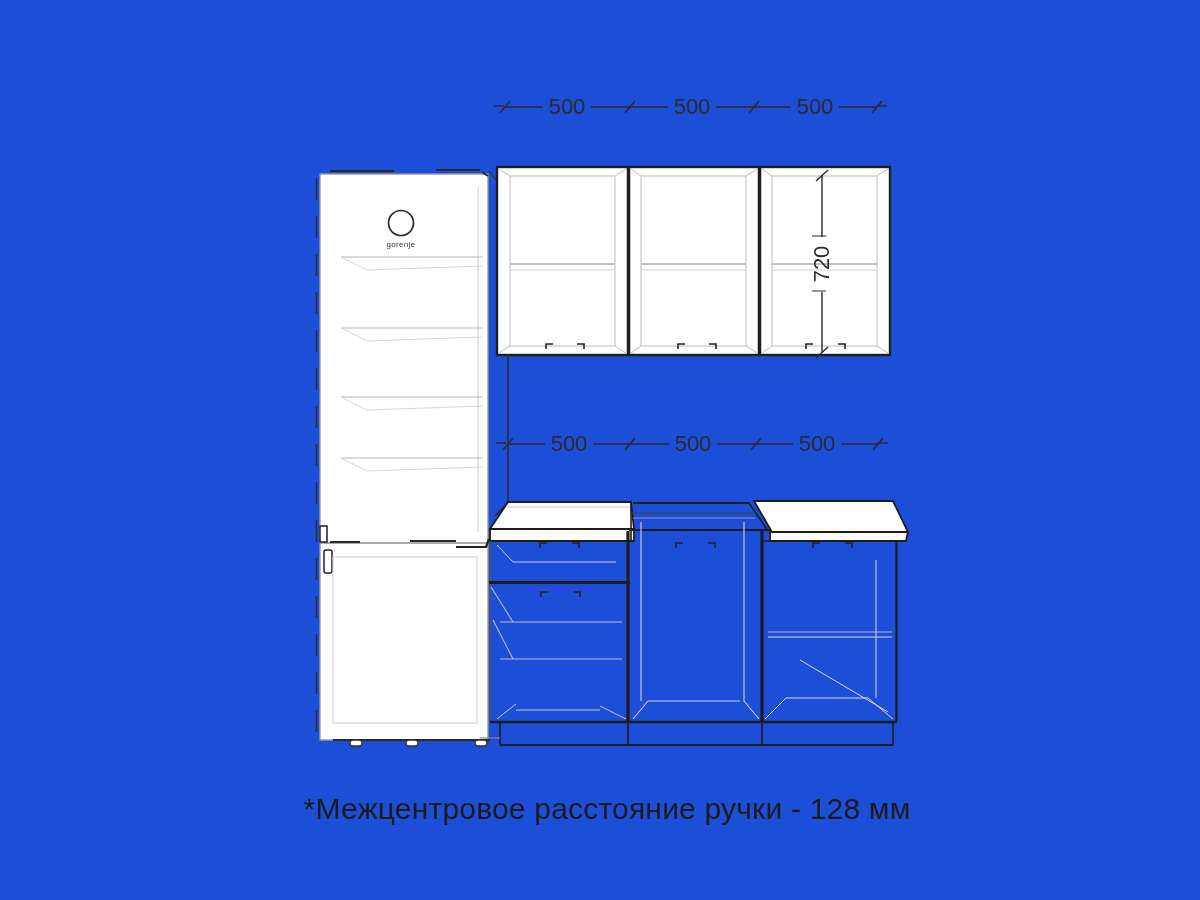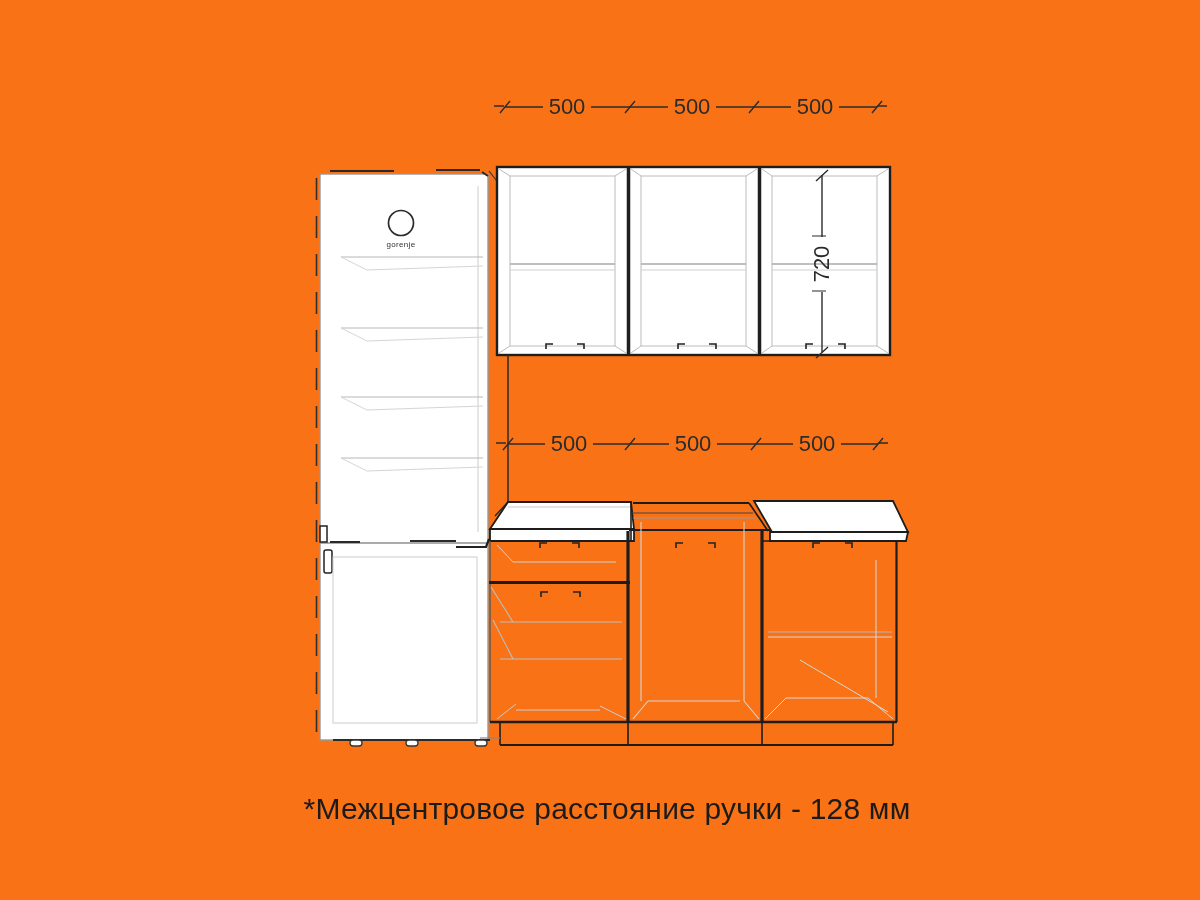--- a/index.html
+++ b/index.html
@@ -1,16 +1,16 @@
 <!DOCTYPE html>
 <html><head>
 <meta charset="utf-8">
 <style>
   html,body{margin:0;padding:0;background:#ffffff;}
-  .canvas{position:relative;width:1200px;height:900px;background:#f97316;overflow:hidden;
+  .canvas{position:relative;width:1200px;height:900px;background:#1d4ed8;overflow:hidden;
           font-family:"Liberation Sans","DejaVu Sans",sans-serif;}
   svg{display:block;}
   svg text{font-family:"Liberation Sans","DejaVu Sans",sans-serif;}
   .dim-label{font-size:22px;}
   .note-label{font-size:30px;letter-spacing:.2px;}
   .brand-label{font-size:8px;letter-spacing:.3px;}
 </style>
 </head>
 <body>
 

